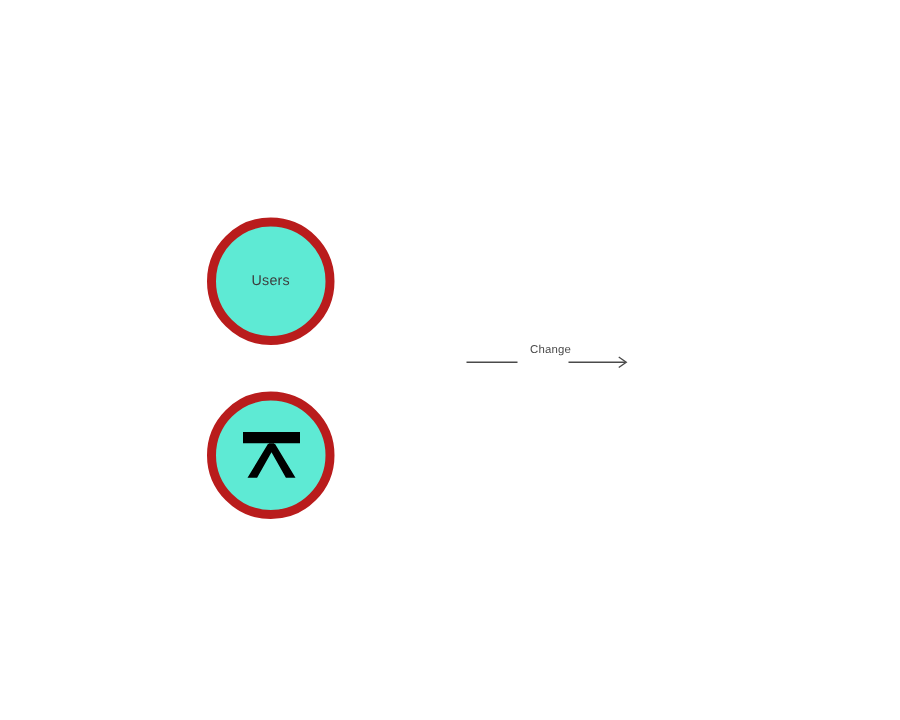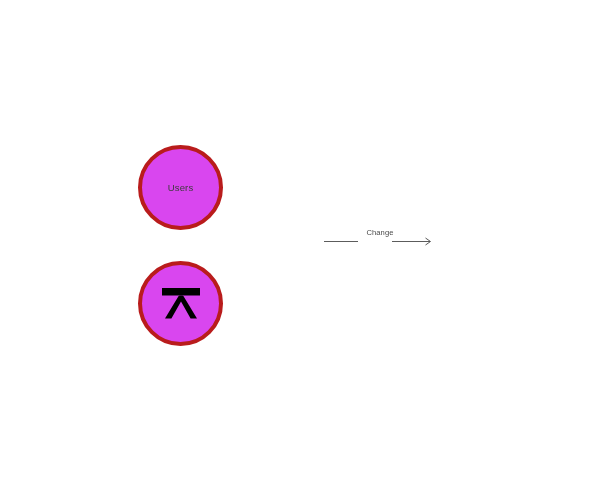--- a/index.html
+++ b/index.html
@@ -15,22 +15,22 @@
   }
   #canvas {
     position: relative;
     width: 600px;
     height: 480px;
     background: #ffffff;
   }
   .node {
     position: absolute;
     border-radius: 50%;
-    border: 4px solid #b91c1c;
-    background: #d946ef;
+    border: 6px solid #b91c1c;
+    background: #5eead4;
     box-sizing: border-box;
     display: flex;
     align-items: center;
     justify-content: center;
     text-align: center;
   }
   .node-label {
     color: #3c3c3c;
     font-size: 9.5px;
     line-height: 11px;
@@ -72,21 +72,21 @@
     font-size: 8.3px;
     line-height: 11.5px;
   }
   .glyph-mark {
     display: block;
     width: 40px;
     height: 34px;
   }
   #connector {
     position: absolute;
-    left: 320px;
+    left: 307px;
     top: 228px;
     width: 120px;
     height: 28px;
   }
   .connector-label {
     position: absolute;
     left: 0;
     top: 0;
     width: 120px;
     text-align: center;

